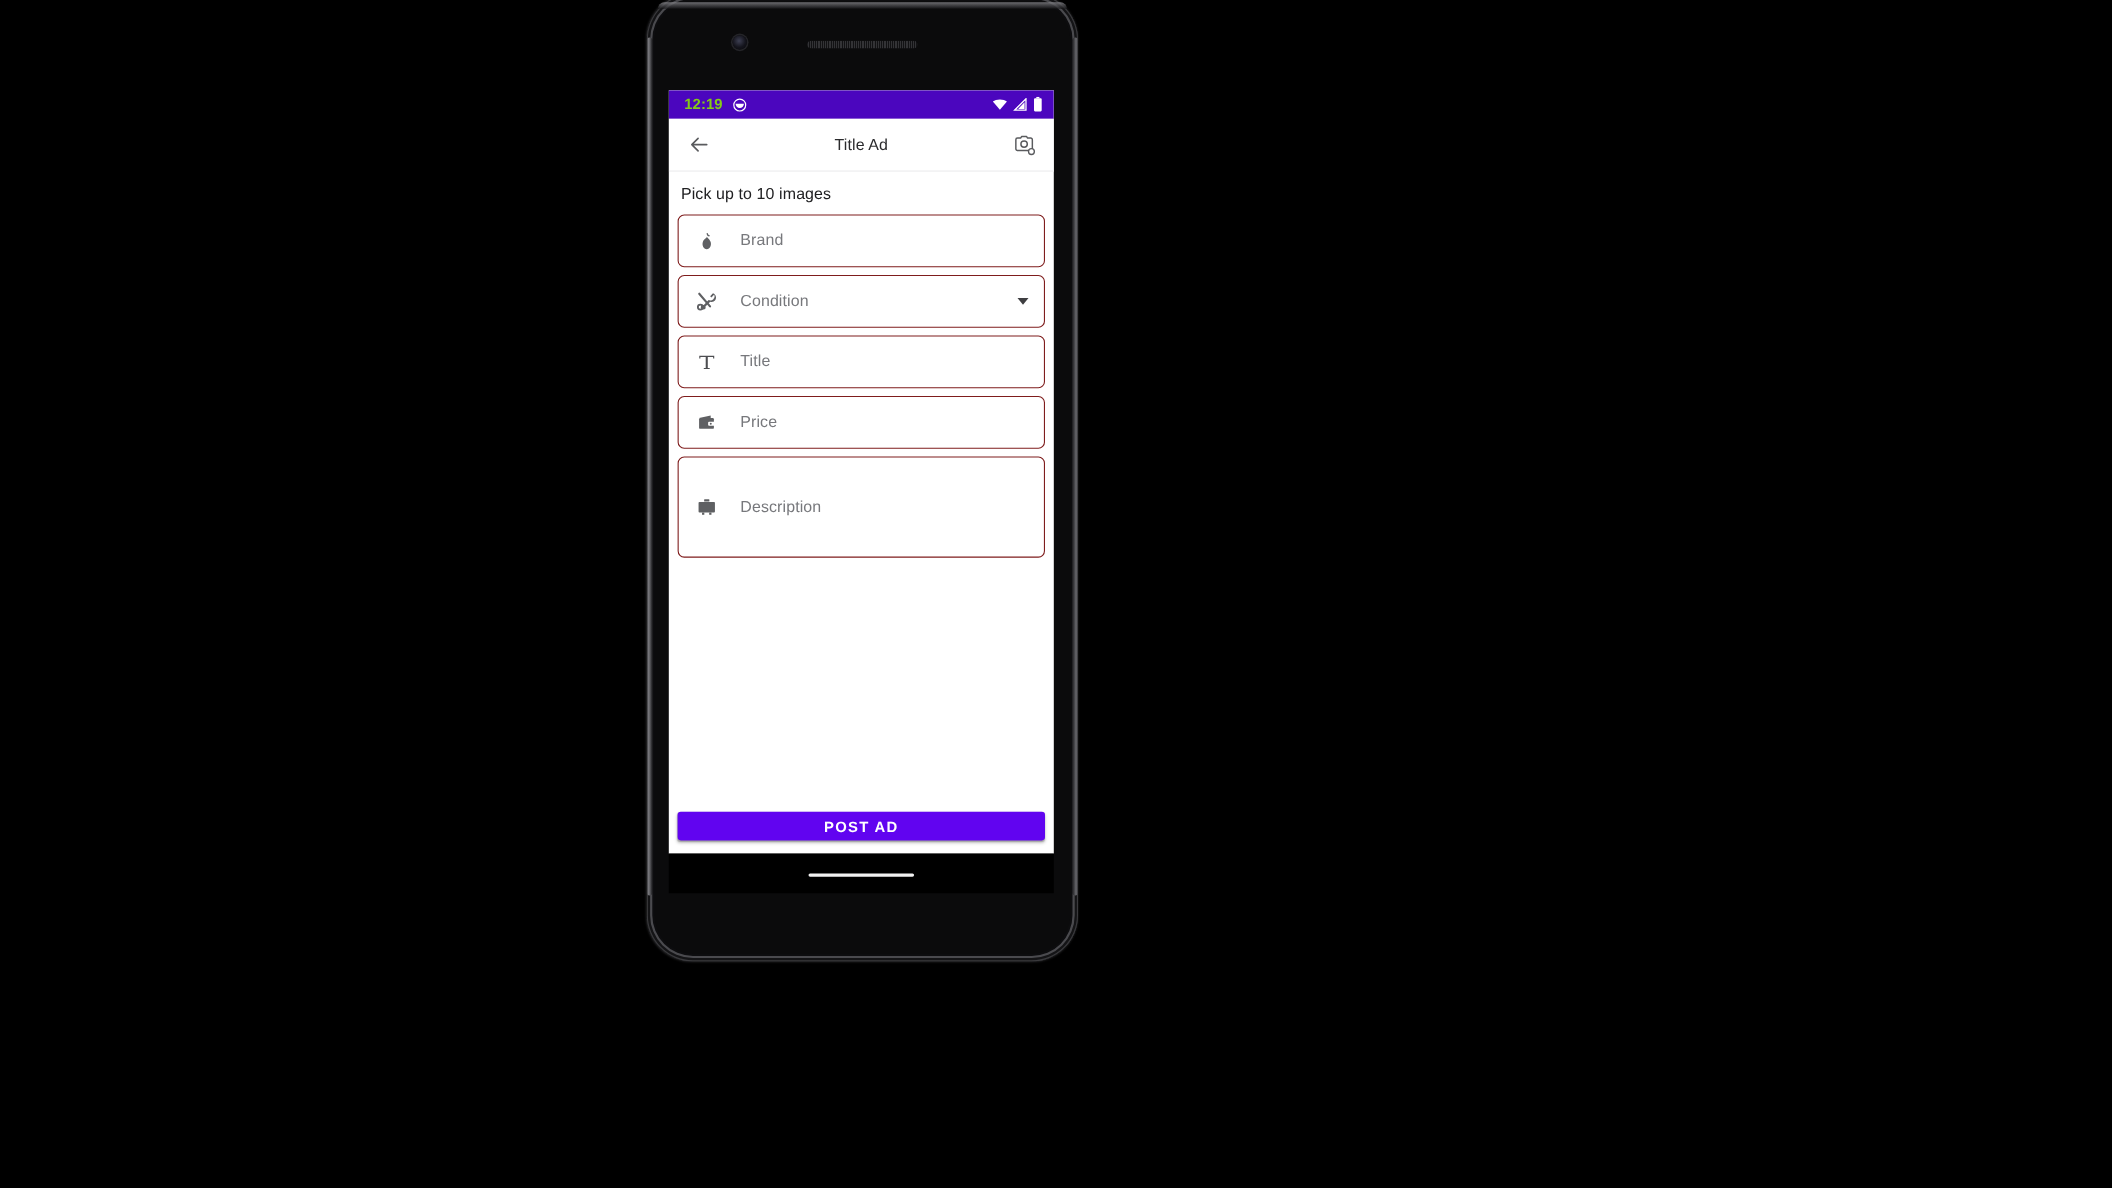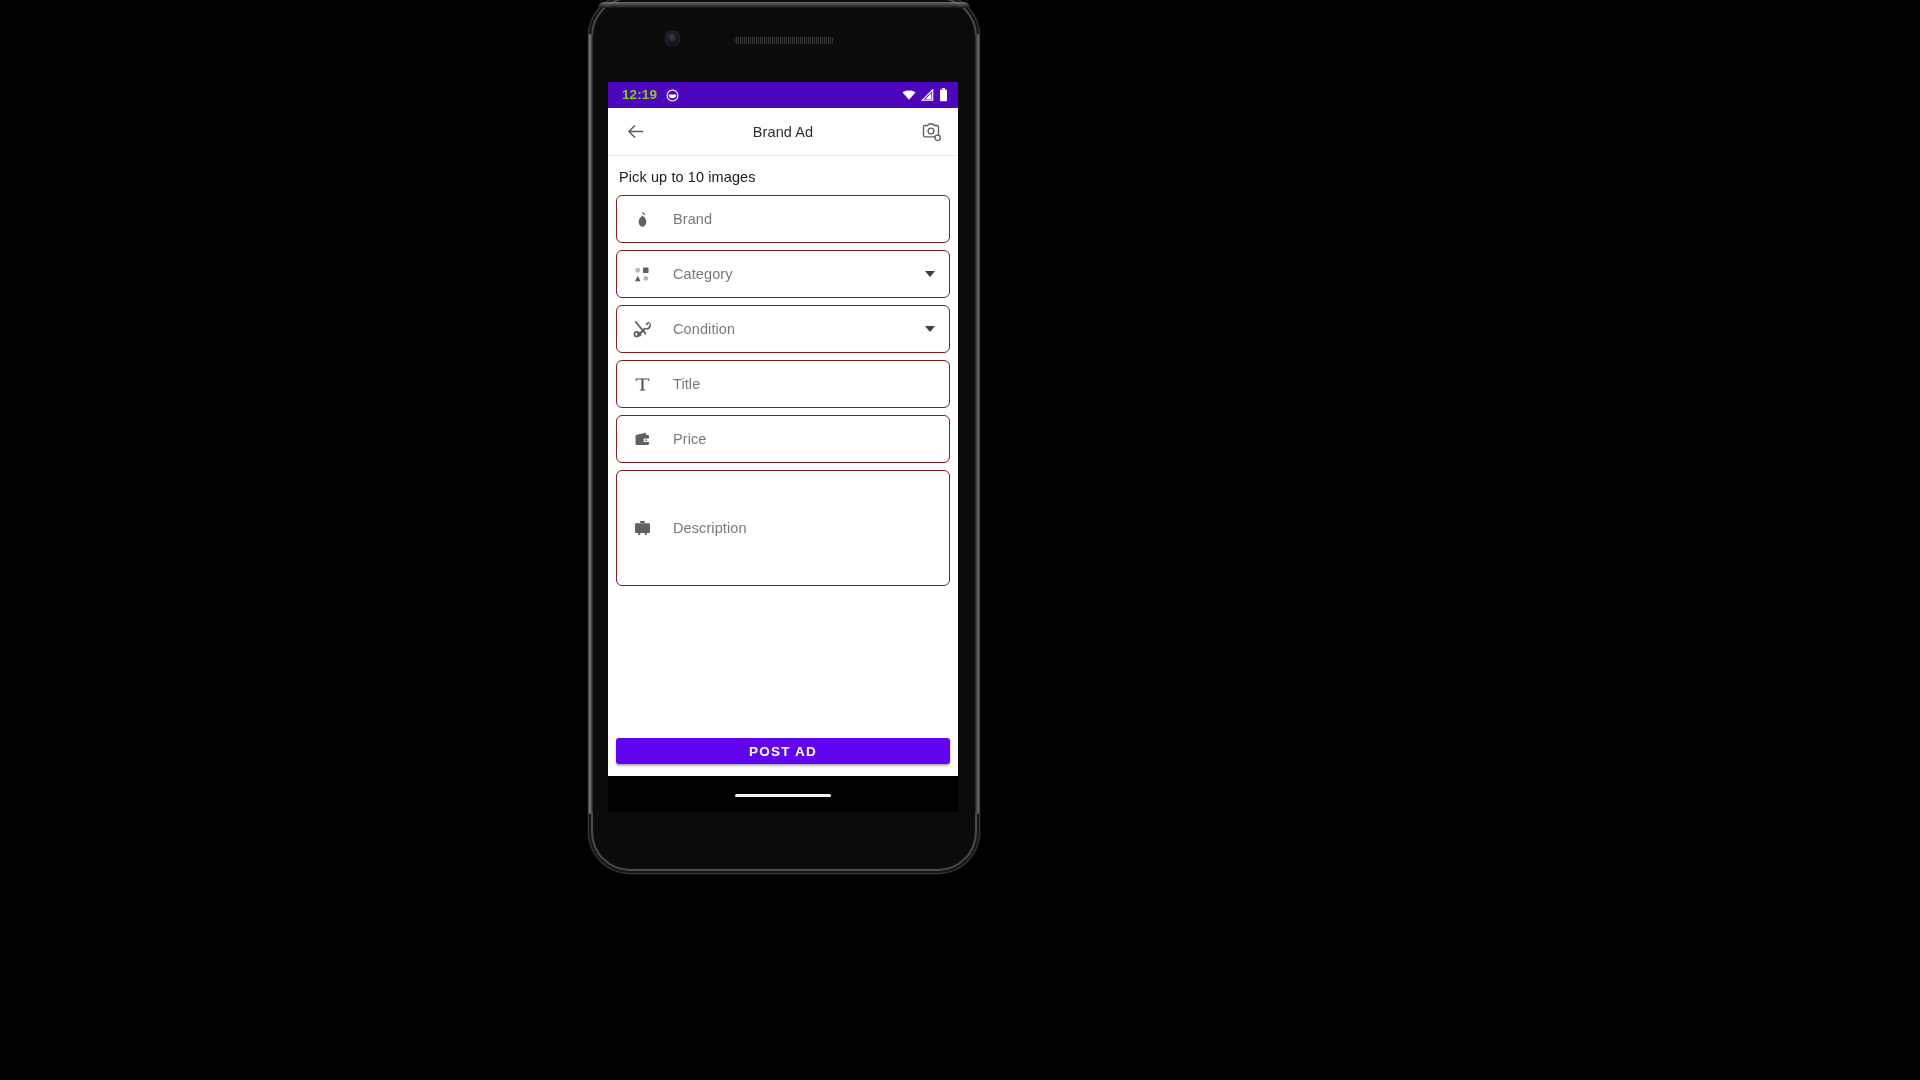--- a/index.html
+++ b/index.html
@@ -203,21 +203,21 @@
     border: 1px solid #7f1d1d;
     border-radius: 6px;
     background: #ffffff;
     display: flex;
     align-items: center;
     padding: 0 14px;
     box-sizing: border-box;
     margin-bottom: 7px;
   }
   .field.tall {
-    height: 116px;
+    height: 92px;
     align-items: center;
   }
   .field-icon {
     width: 22px;
     min-width: 22px;
     height: 22px;
     display: flex;
     align-items: center;
     justify-content: center;
     color: #5f6063;
@@ -333,21 +333,21 @@
 
       <div id="app-bar">
         <div id="back-button">
           <span>
             <svg width="21" height="21" viewBox="0 0 24 24">
               <path d="M20 12 H5 M11 5.5 L4.5 12 L11 18.5" fill="none" stroke="#5a5b5e" stroke-width="1.7" stroke-linecap="round" stroke-linejoin="round"></path>
             </svg>
           </span>
         </div>
 
-        <div id="app-bar-title">Brand Ad</div>
+        <div id="app-bar-title">Title Ad</div>
 
         <div id="camera-button">
           <span>
             <svg width="20" height="20" viewBox="0 0 24 24">
               <path d="M8.2 4.2 L9.4 2.4 H14.6 L15.8 4.2 H19.2 A1.8 1.8 0 0 1 21 6 V16
                        A1.8 1.8 0 0 1 19.2 17.8 H4.8 A1.8 1.8 0 0 1 3 16 V6
                        A1.8 1.8 0 0 1 4.8 4.2 Z" fill="none" stroke="#5a5b5e" stroke-width="1.6" stroke-linejoin="round"></path>
               <circle cx="12" cy="10.8" r="3.5" fill="none" stroke="#5a5b5e" stroke-width="1.6"></circle>
               <circle cx="20" cy="19" r="3.2" fill="#ffffff" stroke="#5a5b5e" stroke-width="1.5"></circle>
             </svg>
@@ -363,32 +363,20 @@
           <span class="field-icon">
             <svg width="19" height="19" viewBox="0 0 24 24">
               <path d="M12.6 3.2 C12.9 4.6 13.6 5.2 14.6 5.4" fill="none" stroke="#5f6063" stroke-width="1.6" stroke-linecap="round"></path>
               <path d="M12.3 6.1 C12.3 8.1 9.1 8.6 7.6 12.4 C6.2 16 8.3 21 12 21
                        C15.7 21 17.8 16 16.4 12.4 C14.9 8.6 12.3 8.6 12.3 6.1 Z" fill="#5f6063"></path>
             </svg>
           </span>
           <span class="field-text">Brand</span>
         </div>
 
-        <div class="field">
-          <span class="field-icon">
-            <svg width="19" height="19" viewBox="0 0 24 24">
-              <circle cx="6" cy="6.6" r="3.1" fill="#b9babd"></circle>
-              <rect x="12.6" y="3.2" width="7" height="7" rx="0.6" fill="#5f6063"></rect>
-              <path d="M6 13.6 L9.6 20.4 H2.4 Z" fill="#5f6063"></path>
-              <circle cx="16.1" cy="16.9" r="3.1" fill="#b9babd"></circle>
-            </svg>
-          </span>
-          <span class="field-text">Category</span>
-          <span class="dropdown-caret"></span>
-        </div>
 
         <div class="field">
           <span class="field-icon">
             <svg width="20" height="20" viewBox="0 0 24 24">
               <path d="M4.4 3.6 L16.2 17.4" stroke="#5f6063" stroke-width="2.3" stroke-linecap="round"></path>
               <path d="M19.4 3.2 L16.3 6.3 L17.7 7.7 L20.8 4.6
                        A4.6 4.6 0 0 1 14.6 10.6 L9.4 15.8
                        A2.6 2.6 0 1 0 11.2 17.6 L16.4 12.4
                        A4.6 4.6 0 0 0 19.4 3.2 Z" fill="#5f6063"></path>
               <circle cx="5.6" cy="18.2" r="2.7" fill="none" stroke="#5f6063" stroke-width="2"></circle>

